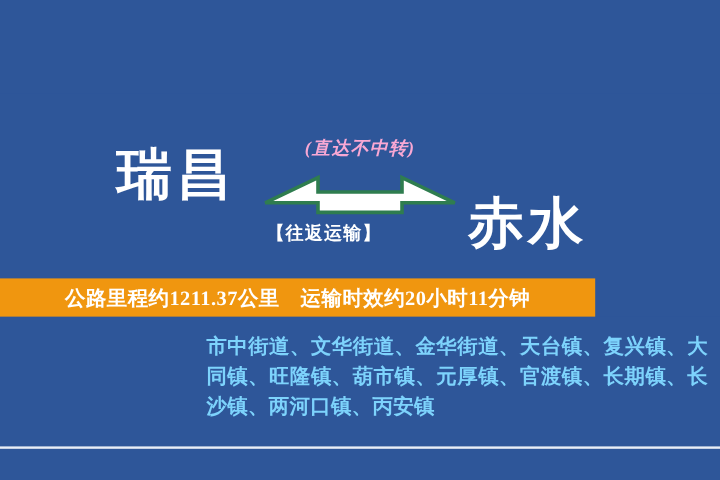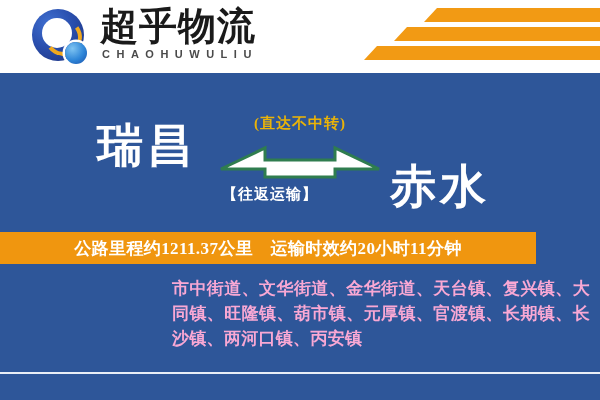--- a/index.html
+++ b/index.html
@@ -125,22 +125,23 @@
   .city.dest   { left: 390px; margin-top: 41px; }
 
   .route-note-top {
     position: absolute;
     left: 0; top: 36px;
     width: 600px;
     text-align: center;
     font-family: "Liberation Serif", "DejaVu Serif", serif;
     font-size: 15px;
     font-weight: bold;
-    color: #eab308;
+    color: #f9a8d4;
     letter-spacing: 1px;
+    font-style: italic;
   }
   .route-note-bottom {
     position: absolute;
     left: 0; top: 107px;
     width: 540px;
     text-align: center;
     font-family: "Liberation Serif", "DejaVu Serif", serif;
     font-size: 15px;
     font-weight: bold;
     color: #ffffff;
@@ -151,21 +152,21 @@
     position: absolute;
     left: 219px; top: 62px;
     width: 162px; height: 42px;
   }
   .arrow-wrap svg { display: block; }
 
   
   .infobar {
     position: absolute;
     left: 0; top: 232px;
-    width: 536px; height: 32px;
+    width: 496px; height: 32px;
     background: #f0960f;
     display: flex;
     align-items: center;
     justify-content: center;
   }
   .infobar-text {
     font-family: "Liberation Serif", "DejaVu Serif", serif;
     font-size: 17px;
     font-weight: bold;
     color: #ffffff;
@@ -180,55 +181,37 @@
     width: 600px; height: 136px;
     background: #2e5699;
   }
   .district-text {
     position: absolute;
     left: 172px; top: 12px;
     width: 418px;
     font-family: "Liberation Serif", "DejaVu Serif", serif;
     font-size: 17px;
     font-weight: bold;
-    color: #f9a8d4;
+    color: #7dd3fc;
     line-height: 25px;
     letter-spacing: 0.3px;
     text-align: justify;
   }
   .bottom-rule {
     position: absolute;
     left: 0; top: 108px;
     width: 600px; height: 2px;
     background: #e9eef7;
   }
 </style>
 </head>
 <body>
 
 <div id="banner">
 
-  <div class="header">
-
-    <div class="logo-mark">
-      <div class="logo-ring"></div>
-      <div class="logo-hole"></div>
-      <div class="logo-crescent"></div>
-      <div class="logo-dot"></div>
-    </div>
-
-    <div class="brand-cn">超乎物流</div>
-    <div class="brand-en">CHAOHUWULIU</div>
-
-    <div class="stripes">
-      <div class="stripe s1"></div>
-      <div class="stripe s2"></div>
-      <div class="stripe s3"></div>
-    </div>
-  </div>
 
   <div class="route">
 
     <div class="city origin">瑞昌</div>
 
     <div class="route-note-top">(直达不中转)</div>
 
     <div class="arrow-wrap">
       <svg width="162" height="42" viewBox="0 0 162 42" xmlns="http://www.w3.org/2000/svg">
         <path d="M2 29 L46 8 L46 20 L116 20 L116 8 L160 29 L116 29 L116 37 L46 37 L46 29 Z" fill="#ffffff" stroke="#2f7d4f" stroke-width="3" stroke-linejoin="miter"></path>

